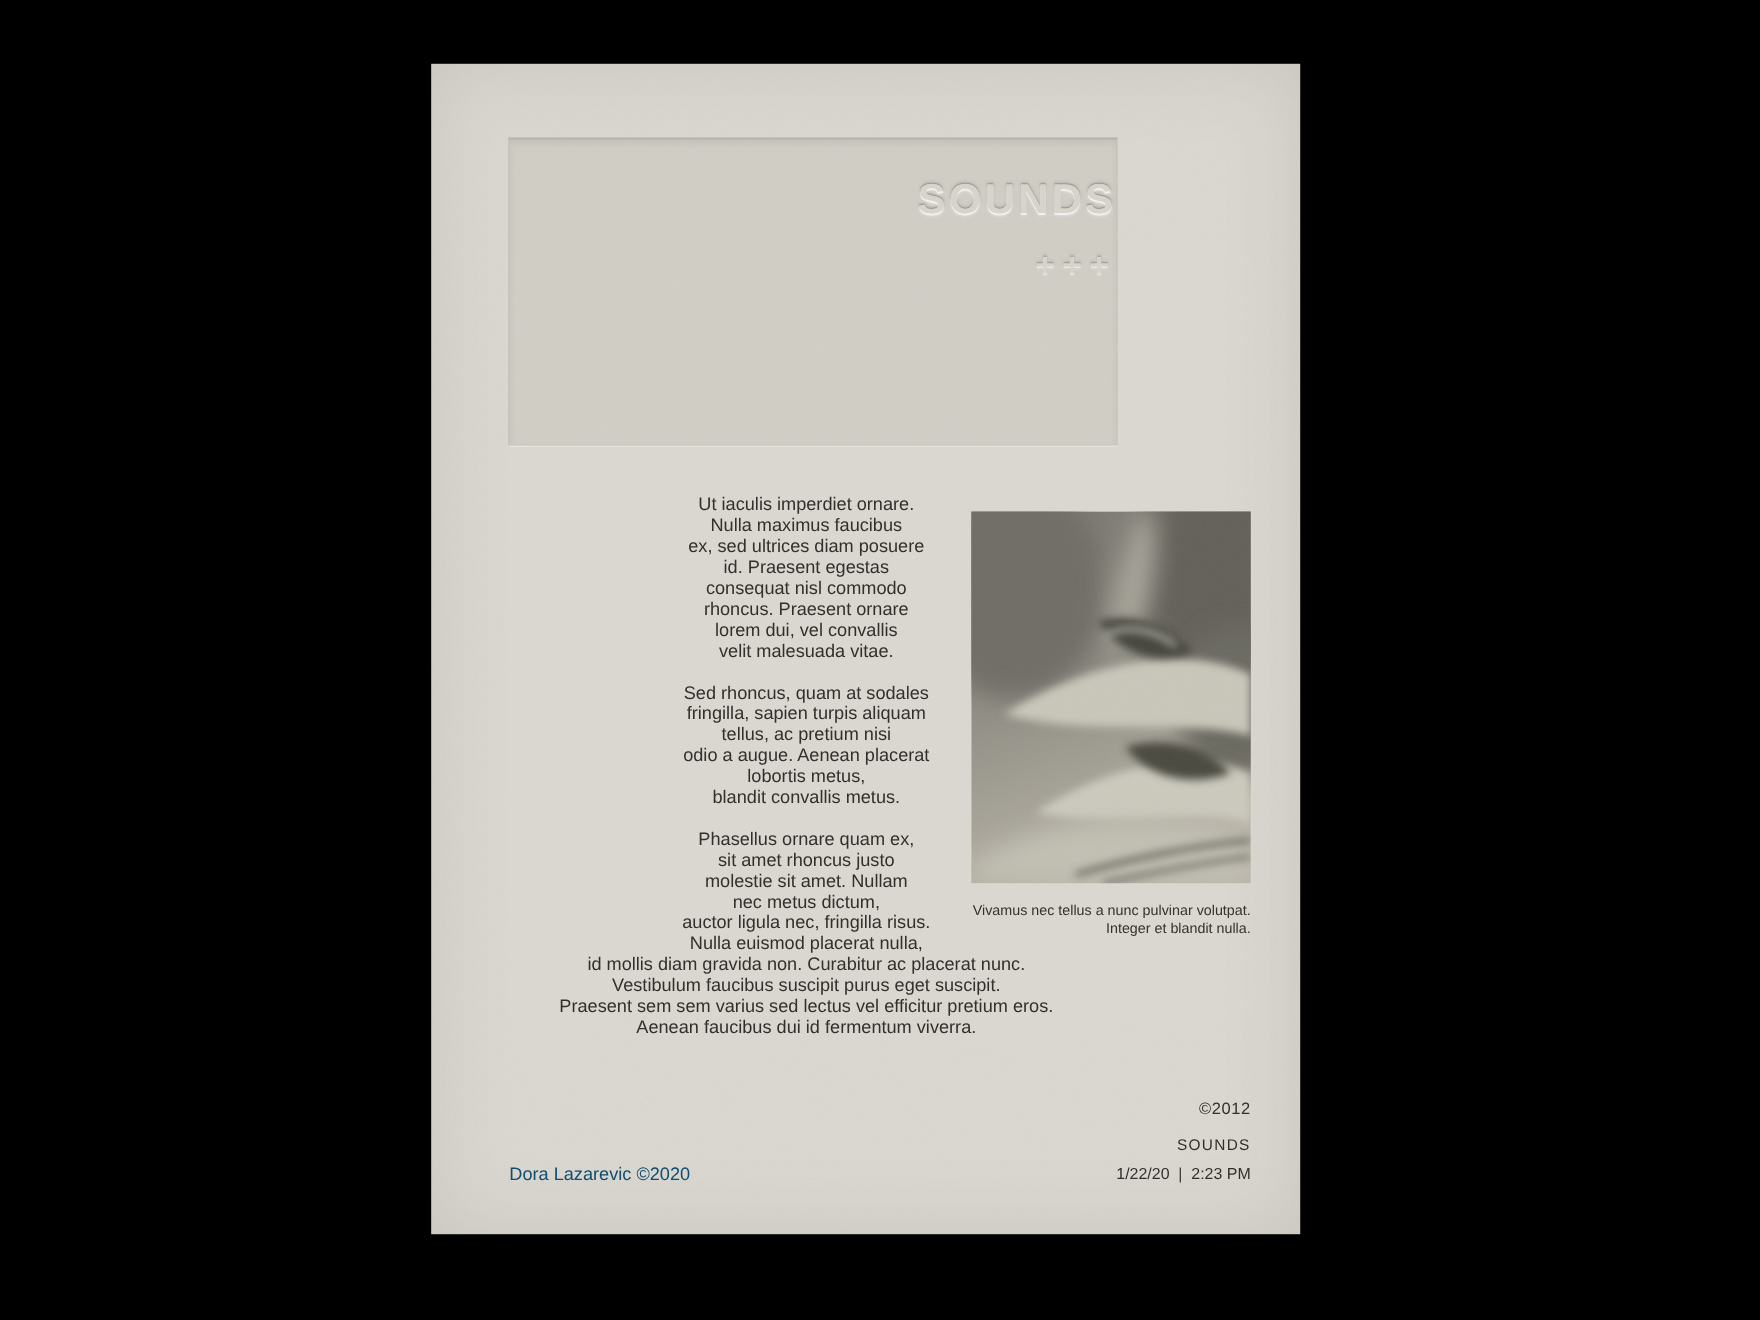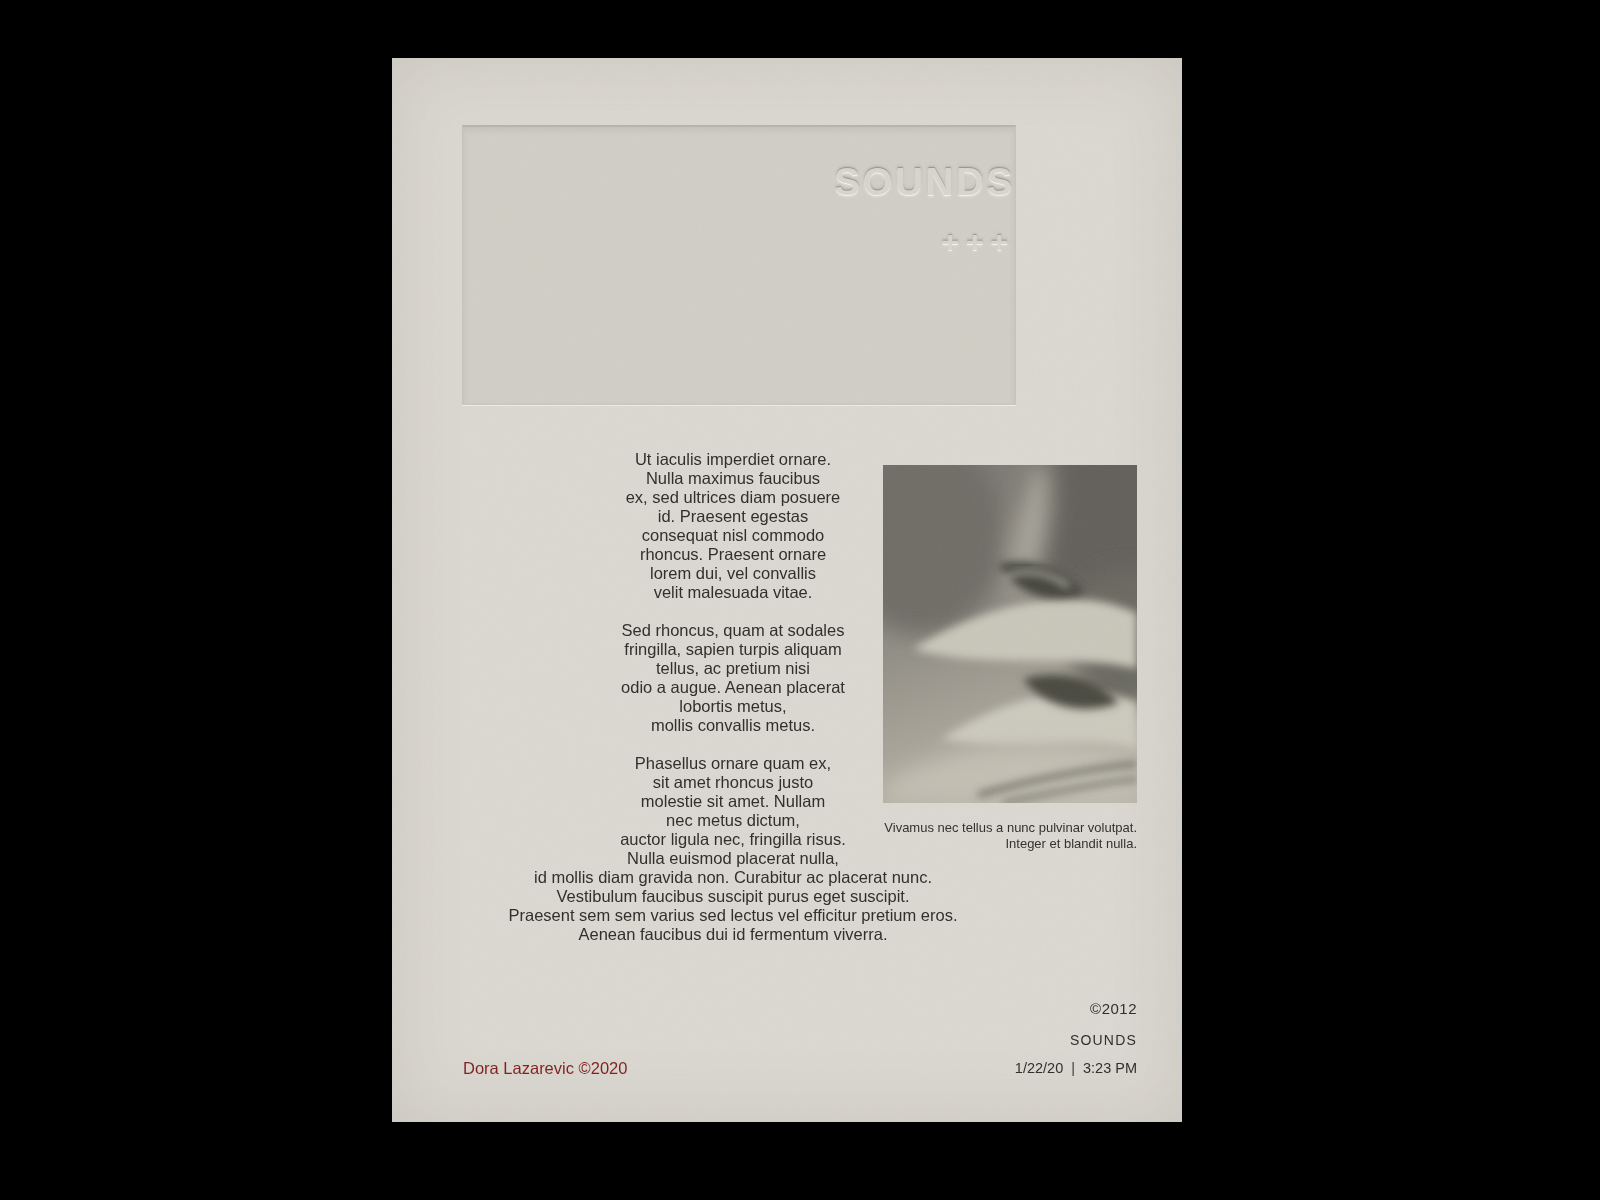--- a/index.html
+++ b/index.html
@@ -50,21 +50,21 @@
   .photo{
     position:absolute;left:491px;top:407px;width:254px;height:338px;display:block;
   }
   .caption{
     position:absolute;right:45px;top:762px;width:300px;
     text-align:right;color:#2f2e2b;font-size:13px;line-height:16px;
   }
   
   .author{
     position:absolute;left:71px;top:1001px;
-    color:#7f1d1d;font-size:16.5px;
+    color:#0c4a6e;font-size:16.5px;
   }
   .fr{position:absolute;right:45px;text-align:right;color:#2d2c29;}
   .copyright{top:942px;font-size:15px;letter-spacing:0.5px;}
   .region{top:974px;font-size:14px;letter-spacing:1.2px;}
   .datetime{top:1002px;font-size:14.5px;}
   .datetime .sep{padding:0 8px;color:#3a3936;}
   
   .grain{position:absolute;left:0;top:0;width:100%;height:100%;pointer-events:none;}
 </style>
 </head>
@@ -85,21 +85,21 @@
 id. Praesent egestas
 consequat nisl commodo
 rhoncus. Praesent ornare
 lorem dui, vel convallis
 velit malesuada vitae.</p>
         <p class="para">Sed rhoncus, quam at sodales
 fringilla, sapien turpis aliquam
 tellus, ac pretium nisi
 odio a augue. Aenean placerat
 lobortis metus,
-mollis convallis metus.</p>
+blandit convallis metus.</p>
         <p class="para">Phasellus ornare quam ex,
 sit amet rhoncus justo
 molestie sit amet. Nullam
 nec metus dictum,
 auctor ligula nec, fringilla risus.
 Nulla euismod placerat nulla,
 id mollis diam gravida non. Curabitur ac placerat nunc.
 Vestibulum faucibus suscipit purus eget suscipit.
 Praesent sem sem varius sed lectus vel efficitur pretium eros.
 Aenean faucibus dui id fermentum viverra.</p>
@@ -135,21 +135,21 @@
     </svg>
 
     <div class="caption">
       <span>Vivamus nec tellus a nunc pulvinar volutpat.</span><br>
       <span>Integer et blandit nulla.</span>
     </div>
 
     <div class="fr copyright">©2012</div>
     <div class="fr region">SOUNDS</div>
     <div class="fr datetime">
-      <span>1/22/20</span><span class="sep">|</span><span>3:23 PM</span>
+      <span>1/22/20</span><span class="sep">|</span><span>2:23 PM</span>
     </div>
 
     <div class="author">Dora Lazarevic ©2020</div>
 
     <svg class="grain" xmlns="http://www.w3.org/2000/svg">
       <defs>
         <filter id="grain-f">
           <feTurbulence type="fractalNoise" baseFrequency="0.8" numOctaves="2" stitchTiles="stitch"></feTurbulence>
           <feColorMatrix type="saturate" values="0"></feColorMatrix>
         </filter>

